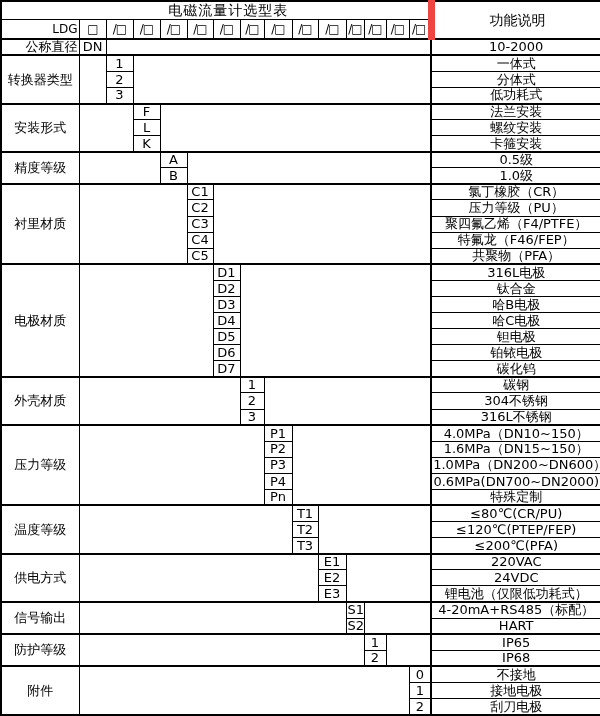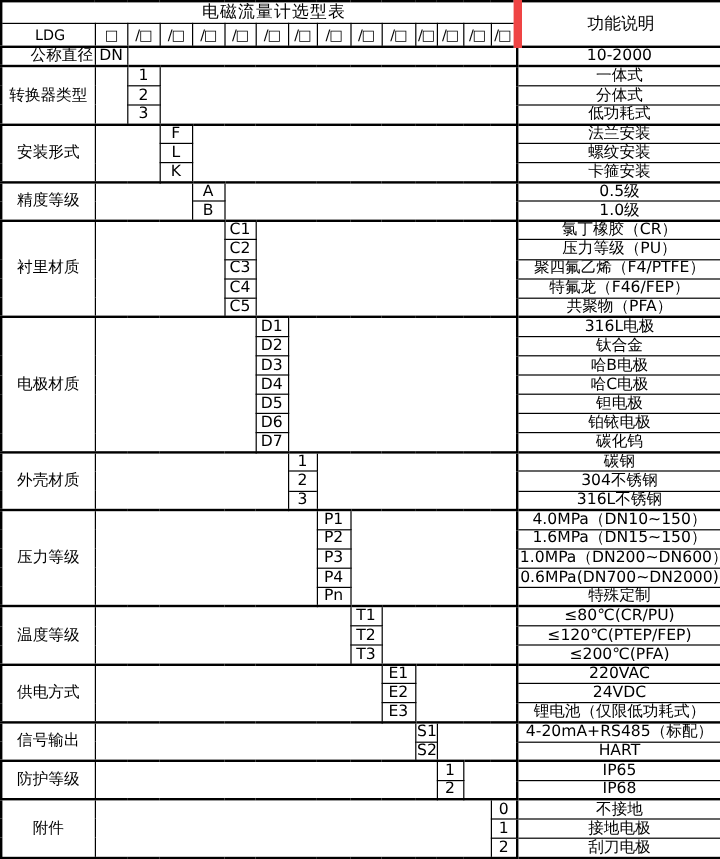--- a/index.html
+++ b/index.html
@@ -19,21 +19,21 @@
     text-align:center;
     vertical-align:middle;
     line-height:1.05;
     overflow:hidden;
     white-space:nowrap;
   }
   tr.title-row td{height:17px;font-size:14px;}
   td.title-cell{letter-spacing:1px;padding-left:28px;}
   td.desc-header-cell{font-size:14px;border-left:7px solid #ef4444;}
   tr.model-row td{height:18px;font-size:12px;}
-  td.model-prefix{text-align:center;padding-left:4px;font-size:13px;}
+  td.model-prefix{text-align:right;padding-left:4px;font-size:13px;}
   td.slot,td.model-box{font-size:12px;letter-spacing:-1px;padding:0;}
   tr.data-row{height:16px;}
   tr.data-row td{font-size:13px;}
   tr.sec-first td{border-top:2px solid #000;}
   td.cat{font-size:13px;}
   td.cat.left{text-align:right;padding-left:2px;}
   td.code{font-size:12px;}
   td.desc{border-left:2px solid #000;text-align:center;}
   td.desc.left{text-align:center;padding-left:1px;}
 </style>

